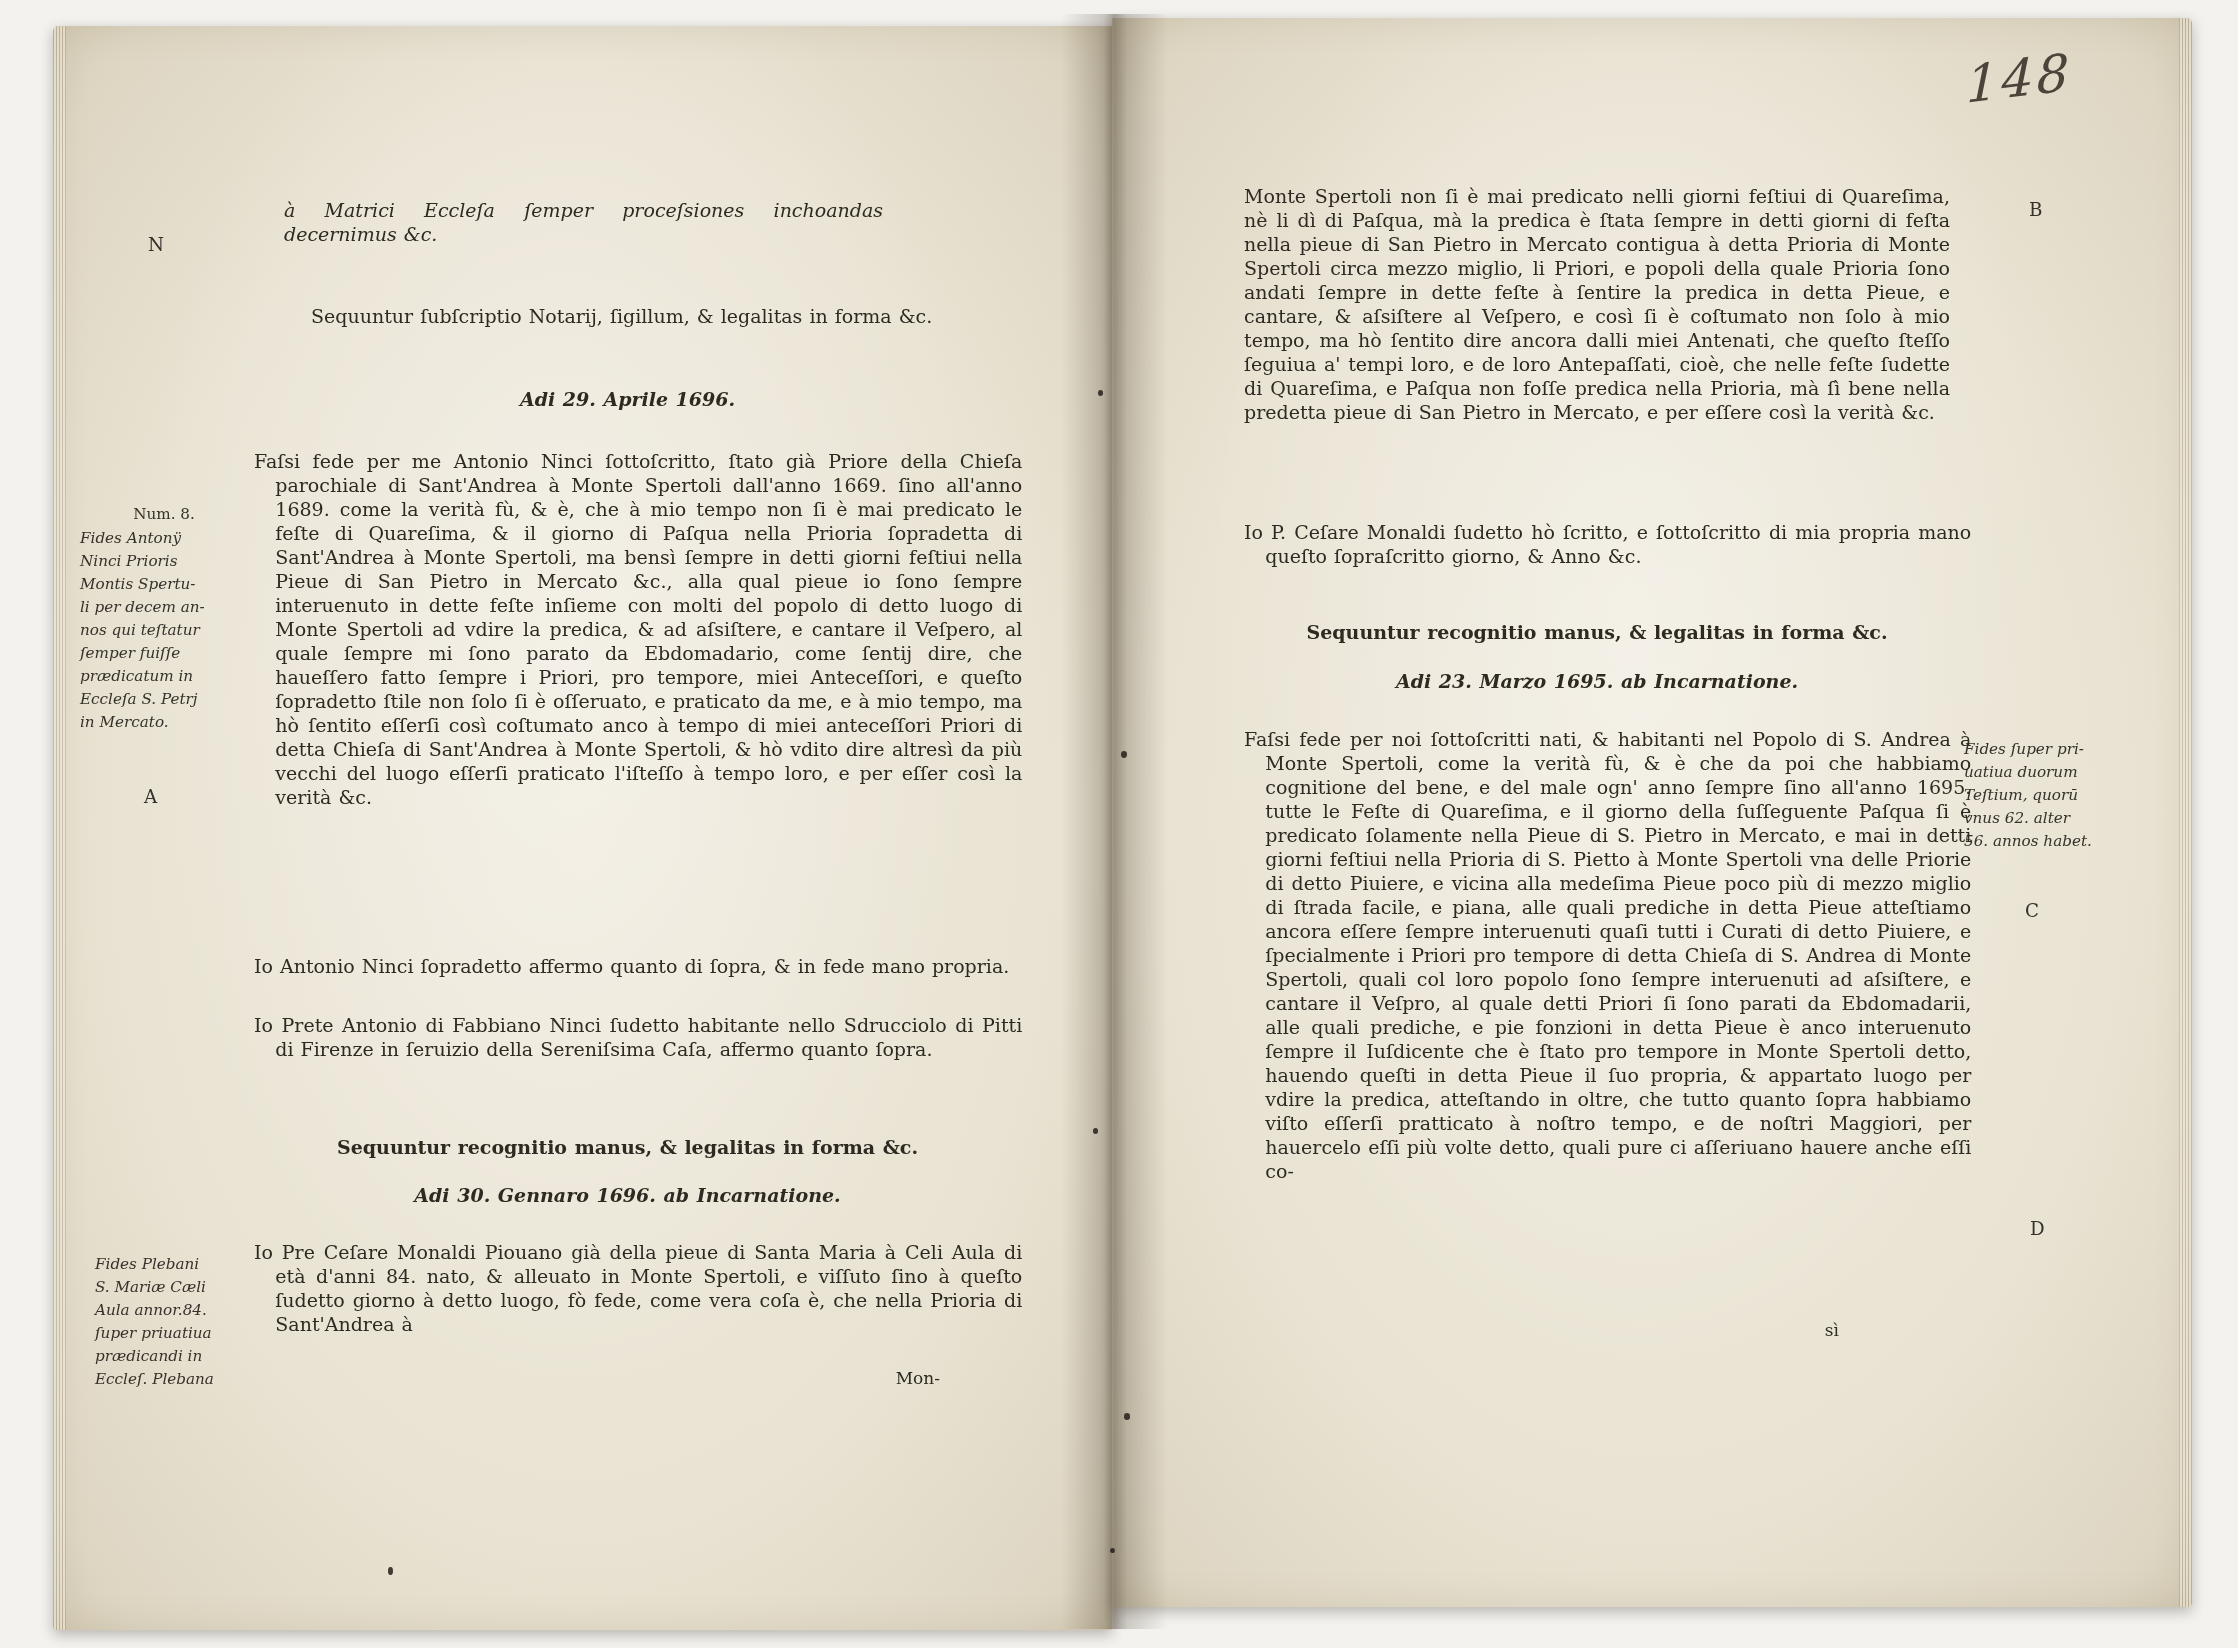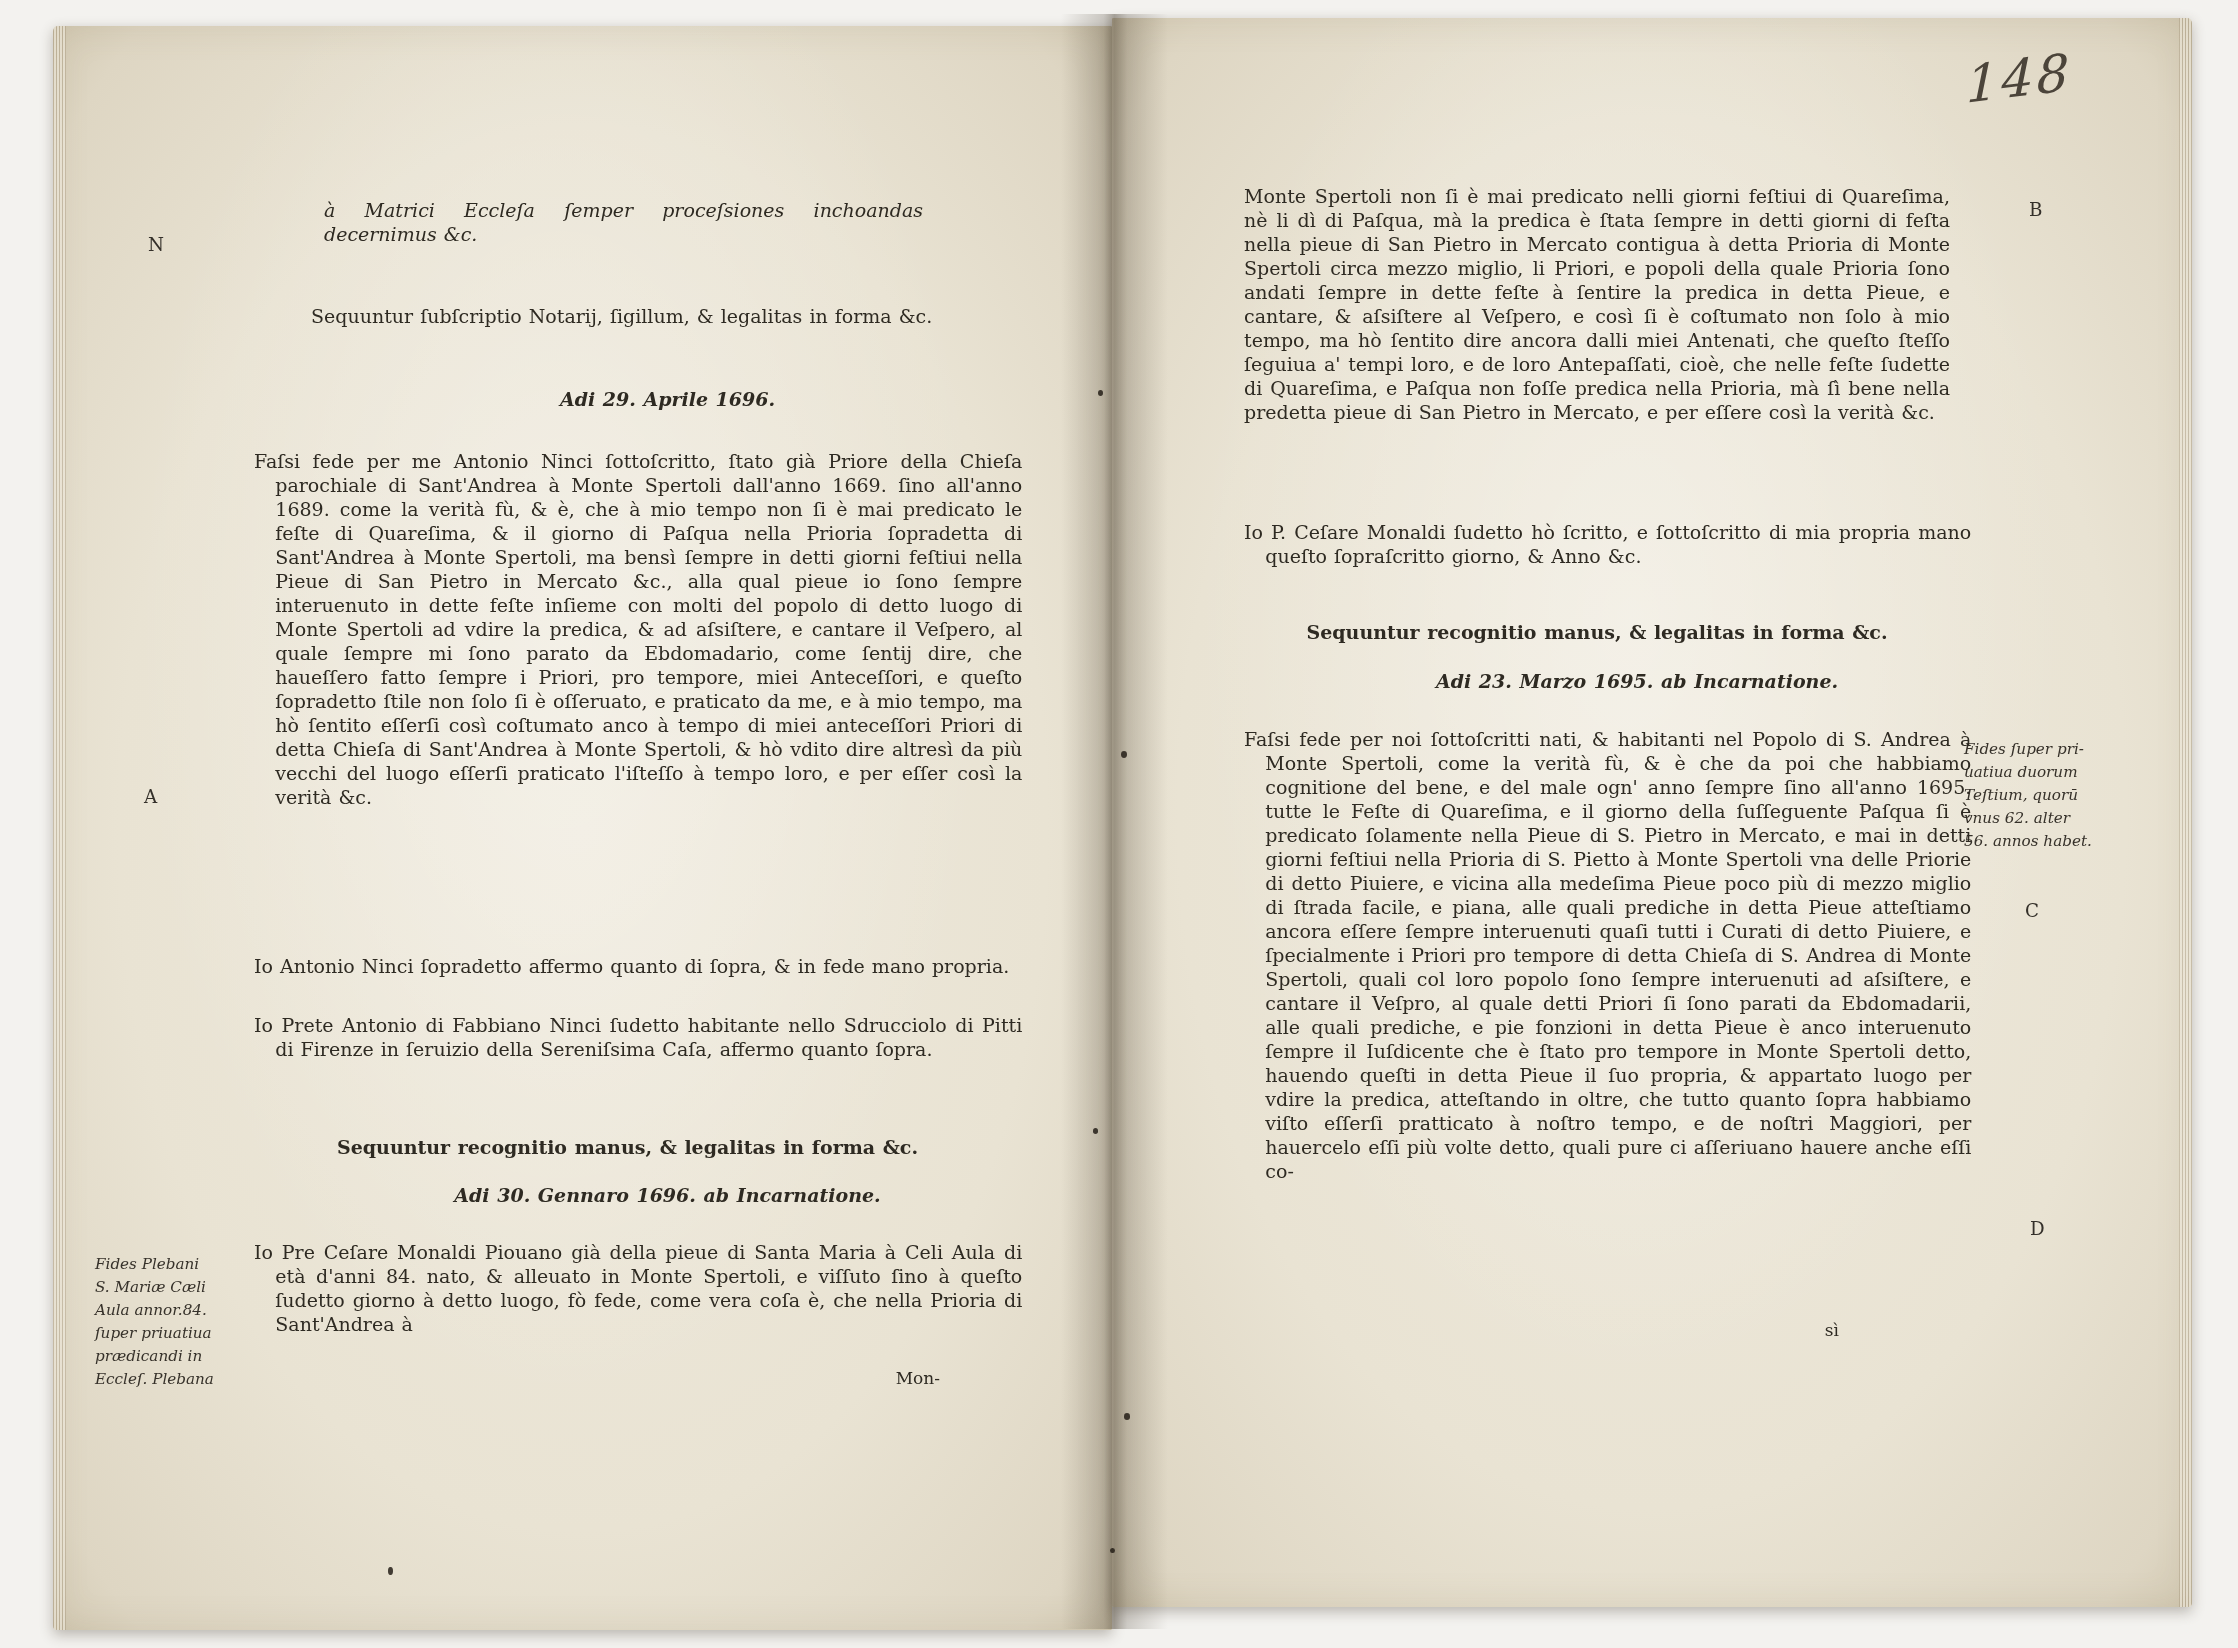--- a/index.html
+++ b/index.html
@@ -28,21 +28,21 @@
   .edge.l { left: 0; border-radius: 5.1px 0 0 4.1px; }
   .edge.r { right: 0; border-radius: 0 5.1px 4.1px 0; }
   .gutter {
     position: absolute; left: 1061px; top: 14.2px; width: 107px; height: 1615px; pointer-events: none;
     background: linear-gradient(90deg, rgba(55,45,30,0) 0%, rgba(55,45,30,0.22) 40%, rgba(55,45,30,0.40) 50%, rgba(55,45,30,0.20) 62%, rgba(55,45,30,0) 100%);
   }
   .tb { position: absolute; font-size: 19px; line-height: 24px; word-spacing: 1px; }
   .just { text-align: justify; }
   .hang { padding-left: 21.3px; text-indent: -21.3px; }
   .center { text-align: center; font-weight: bold; }
-  .ital { font-style: italic; margin-left: 40px; }
+  .ital { font-style: italic; }
   .marg {
     position: absolute; font-style: italic; font-size: 15.2px; line-height: 23px;
     white-space: pre-line; color: #36312a;
   }
   .marg .lbl { font-style: normal; display: block; text-align: center; margin-bottom: 1px; }
   .letter { position: absolute; font-size: 18.3px; color: #34302a; }
   .catch { position: absolute; font-size: 17px; }
   .folio {
     position: absolute; left: 1966px; top: 49px;
     font-size: 51px; font-style: italic; color: #4b443a;
@@ -69,20 +69,31 @@
   <div class="folio">148</div>
 
   <div class="letter" style="left:148px; top:234px;">N</div>
 
   <div class="tb just ital" style="left:284px; top:198px; width:599px;">à Matrici Eccleſa ſemper proceſsiones inchoandas decernimus &amp;c.</div>
 
   <div class="tb just" style="left:311px; top:304px; width:645px;">Sequuntur ſubſcriptio Notarij, ſigillum, &amp; legalitas in forma &amp;c.</div>
 
   <div class="tb center ital" style="left:254px; top:387px; width:747px;">Adi 29. Aprile 1696.</div>
 
+  <div class="marg" style="left:80px; top:480px; width:168px;">
+    <span class="lbl">Num. 8.</span><span>Fides Antonÿ
+Ninci Prioris
+Montis Spertu-
+li per decem an-
+nos qui teſtatur
+ſemper fuiſſe
+prædicatum in
+Eccleſa S. Petrj
+in Mercato.</span>
+  </div>
   <div class="letter" style="left:144px; top:786px;">A</div>
 
   <div class="tb just hang" style="left:254px; top:449px; width:747px;">Faſsi fede per me Antonio Ninci ſottoſcritto, ſtato già Priore della Chieſa parochiale di Sant'Andrea à Monte Spertoli dall'anno 1669. ſino all'anno 1689. come la verità fù, &amp; è, che à mio tempo non ſi è mai predicato le feſte di Quareſima, &amp; il giorno di Paſqua nella Prioria ſopradetta di Sant'Andrea à Monte Spertoli, ma bensì ſempre in detti giorni feſtiui nella Pieue di San Pietro in Mercato &amp;c., alla qual pieue io ſono ſempre interuenuto in dette feſte inſieme con molti del popolo di detto luogo di Monte Spertoli ad vdire la predica, &amp; ad aſsiſtere, e cantare il Veſpero, al quale ſempre mi ſono parato da Ebdomadario, come ſentij dire, che haueſſero fatto ſempre i Priori, pro tempore, miei Anteceſſori, e queſto ſopradetto ſtile non ſolo ſi è oſſeruato, e praticato da me, e à mio tempo, ma hò ſentito eſſerſi così coſtumato anco à tempo di miei anteceſſori Priori di detta Chieſa di Sant'Andrea à Monte Spertoli, &amp; hò vdito dire altresì da più vecchi del luogo eſſerſi praticato l'iſteſſo à tempo loro, e per eſſer così la verità &amp;c.</div>
 
   <div class="tb just hang" style="left:254px; top:954px; width:747px;">Io Antonio Ninci ſopradetto affermo quanto di ſopra, &amp; in fede mano propria.</div>
 
   <div class="tb just hang" style="left:254px; top:1013px; width:747px;">Io Prete Antonio di Fabbiano Ninci ſudetto habitante nello Sdrucciolo di Pitti di Firenze in ſeruizio della Sereniſsima Caſa, affermo quanto ſopra.</div>
 
   <div class="tb center" style="left:254px; top:1135px; width:747px;">Sequuntur recognitio manus, &amp; legalitas in forma &amp;c.</div>
 

